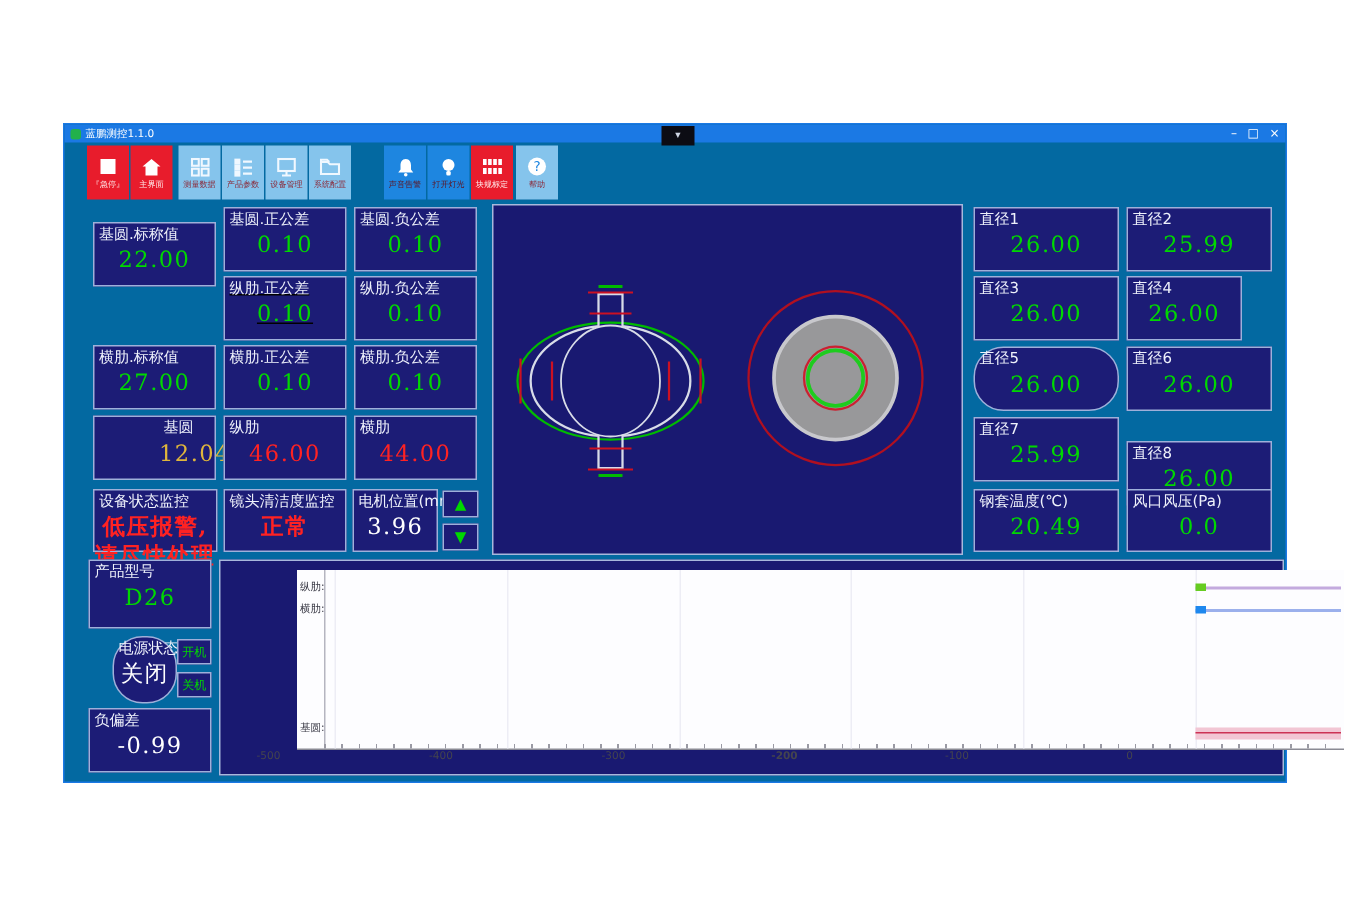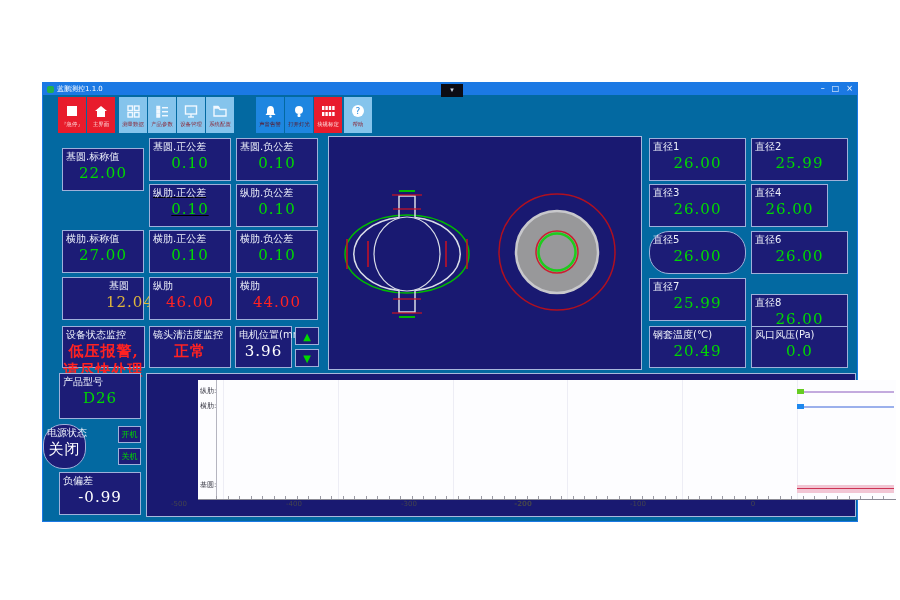--- a/index.html
+++ b/index.html
@@ -233,21 +233,21 @@
     <div class="lab">电机位置(mm)</div>
     <div class="val val-big" data-state="neutral">3.96</div>
   </div>
   <div class="sq-btn" style="left:252px;top:244px;width:24px;height:18px;font-size:10px;line-height:17px;"><span>▲</span></div>
   <div class="sq-btn" style="left:252px;top:266px;width:24px;height:18px;font-size:10px;line-height:17px;"><span>▼</span></div>
 
   <div class="cell" style="left:16px;top:290px;width:82px;height:46px;">
     <div class="lab">产品型号</div>
     <div class="val" data-state="ok">D26</div>
   </div>
-  <div class="cell" style="left:0;top:341px;width:43px;height:45px;border-radius:20px;">
+  <div class="cell" style="left:32px;top:341px;width:43px;height:45px;border-radius:20px;">
     <div class="lab">电源状态</div>
     <div class="val val-big" style="color:#ffffff;">关闭</div>
   </div>
   <div class="sq-btn" style="left:75px;top:343px;width:23px;height:17px;font-size:8px;line-height:16px;">开机</div>
   <div class="sq-btn" style="left:75px;top:365px;width:23px;height:17px;font-size:8px;line-height:16px;">关机</div>
   <div class="cell" style="left:16px;top:389px;width:82px;height:43px;">
     <div class="lab">负偏差</div>
     <div class="val val-big" data-state="neutral">-0.99</div>
   </div>
 

